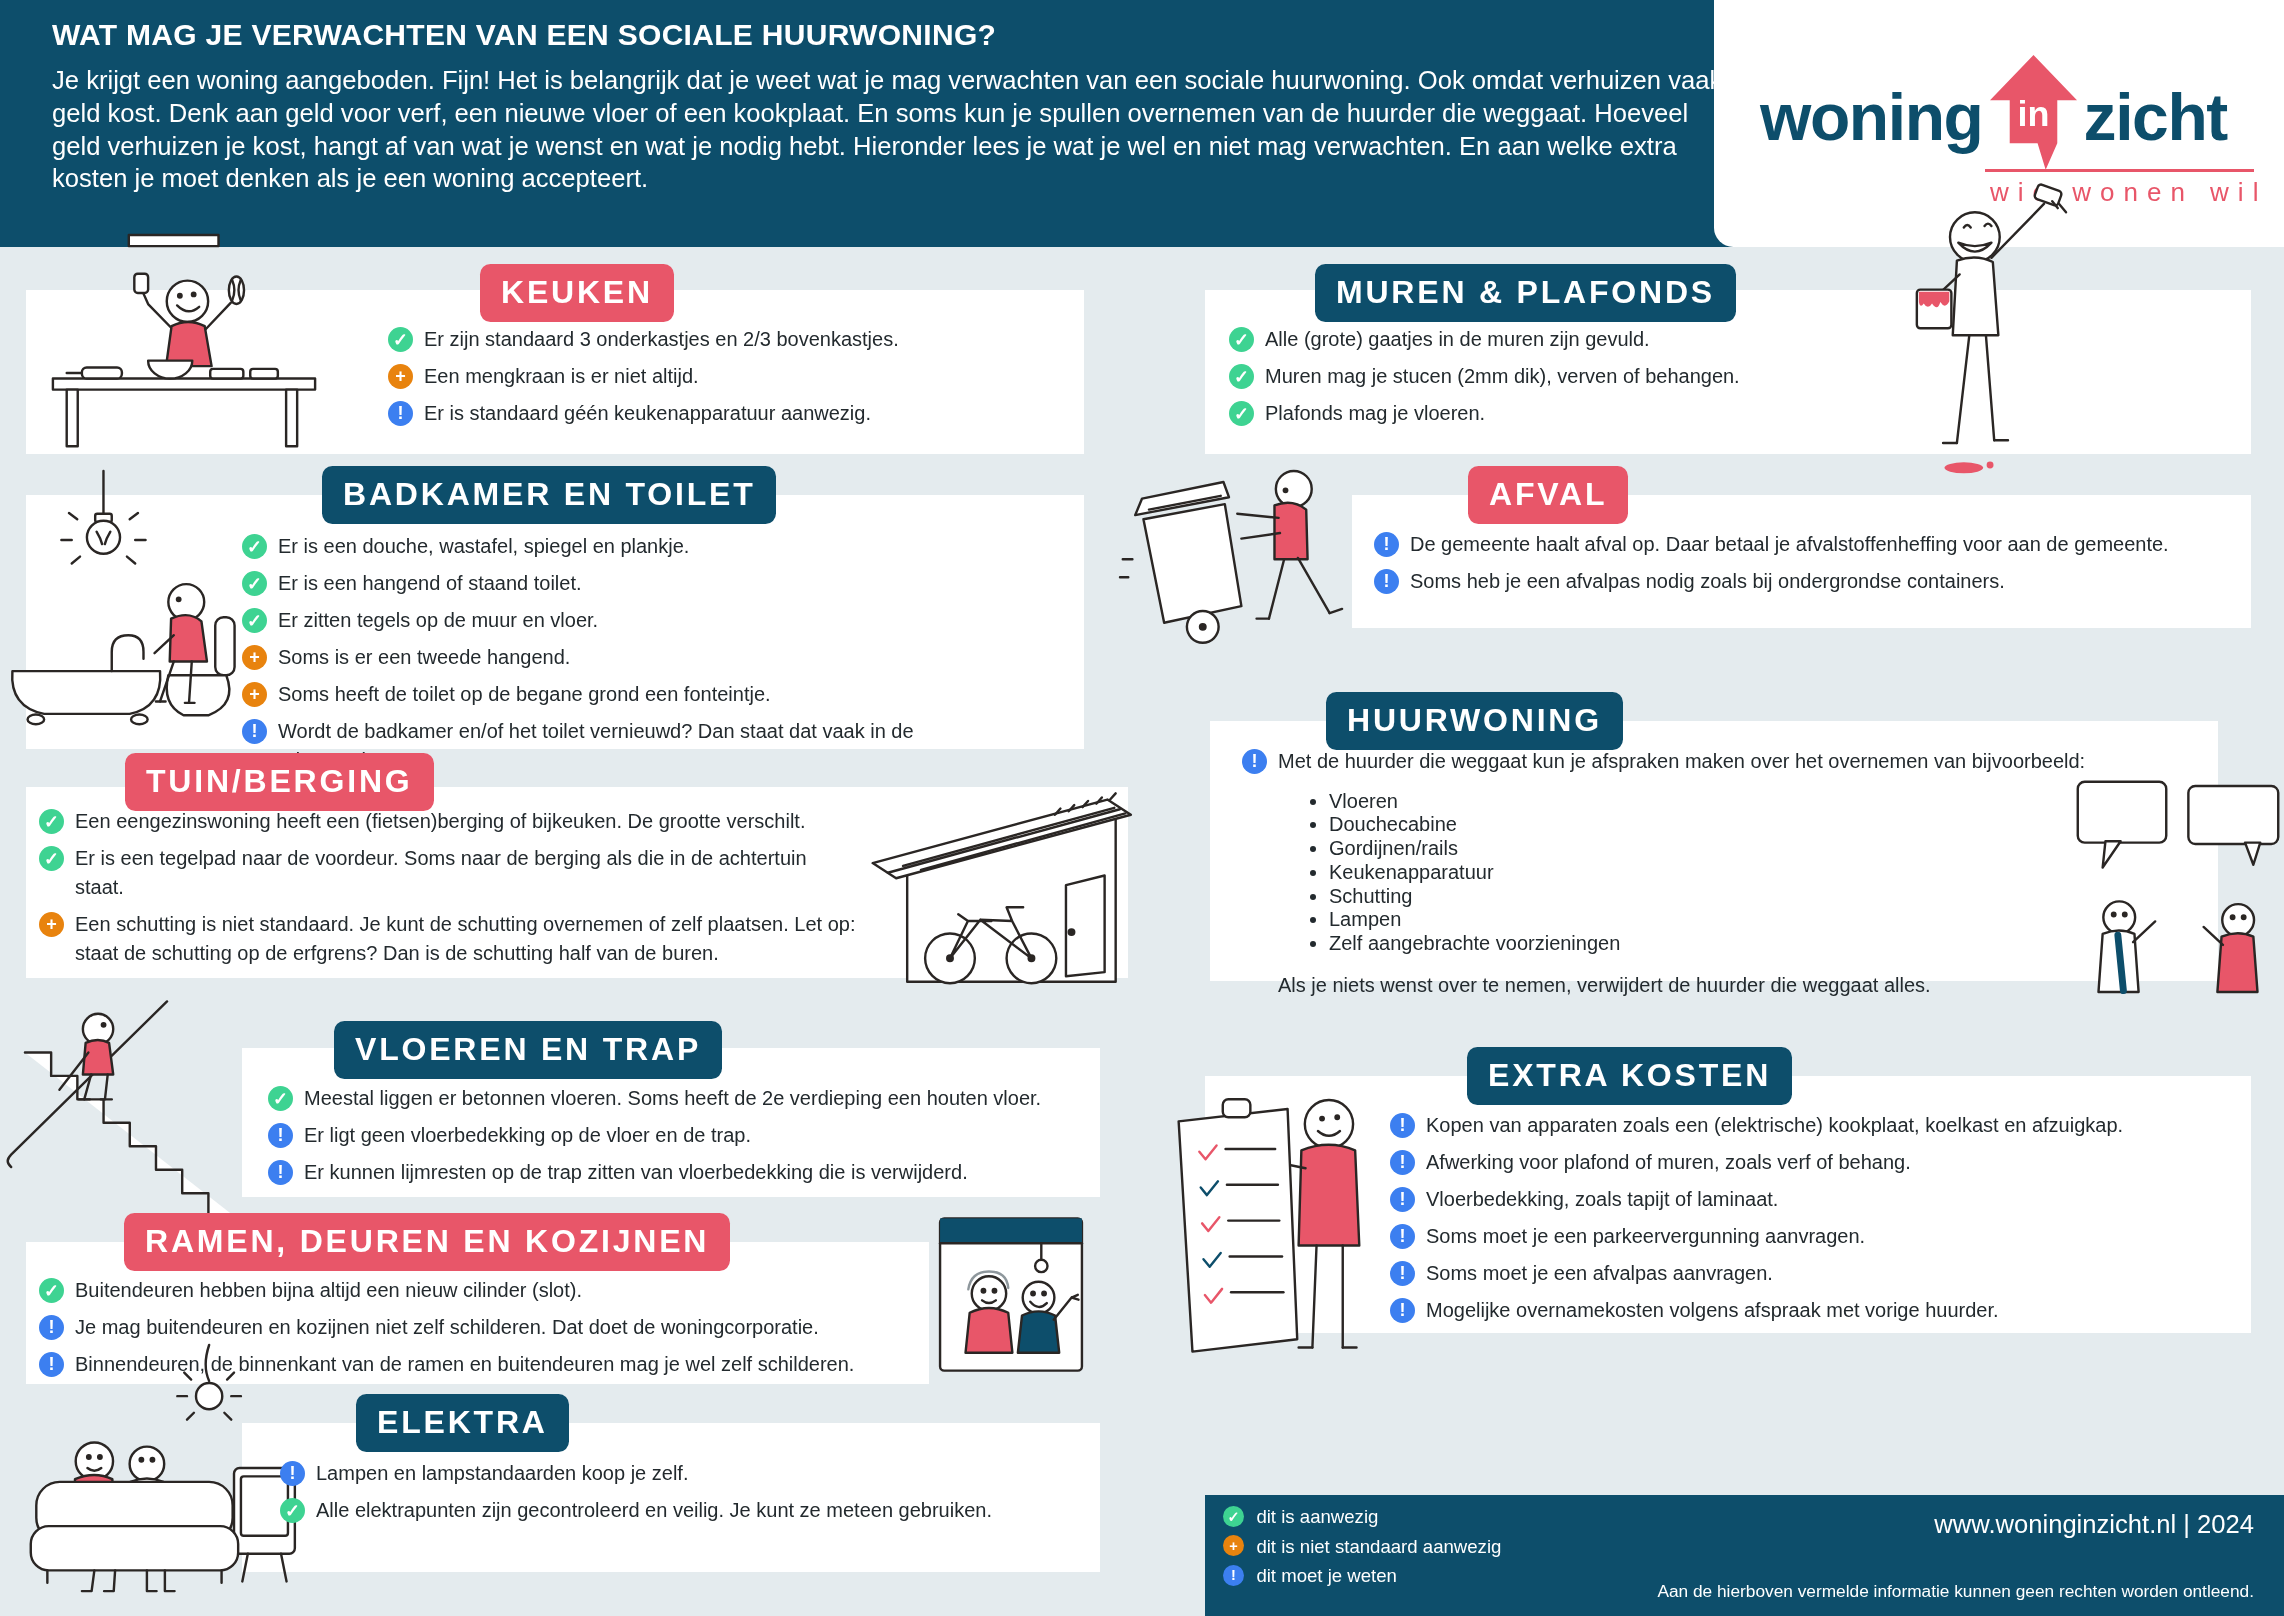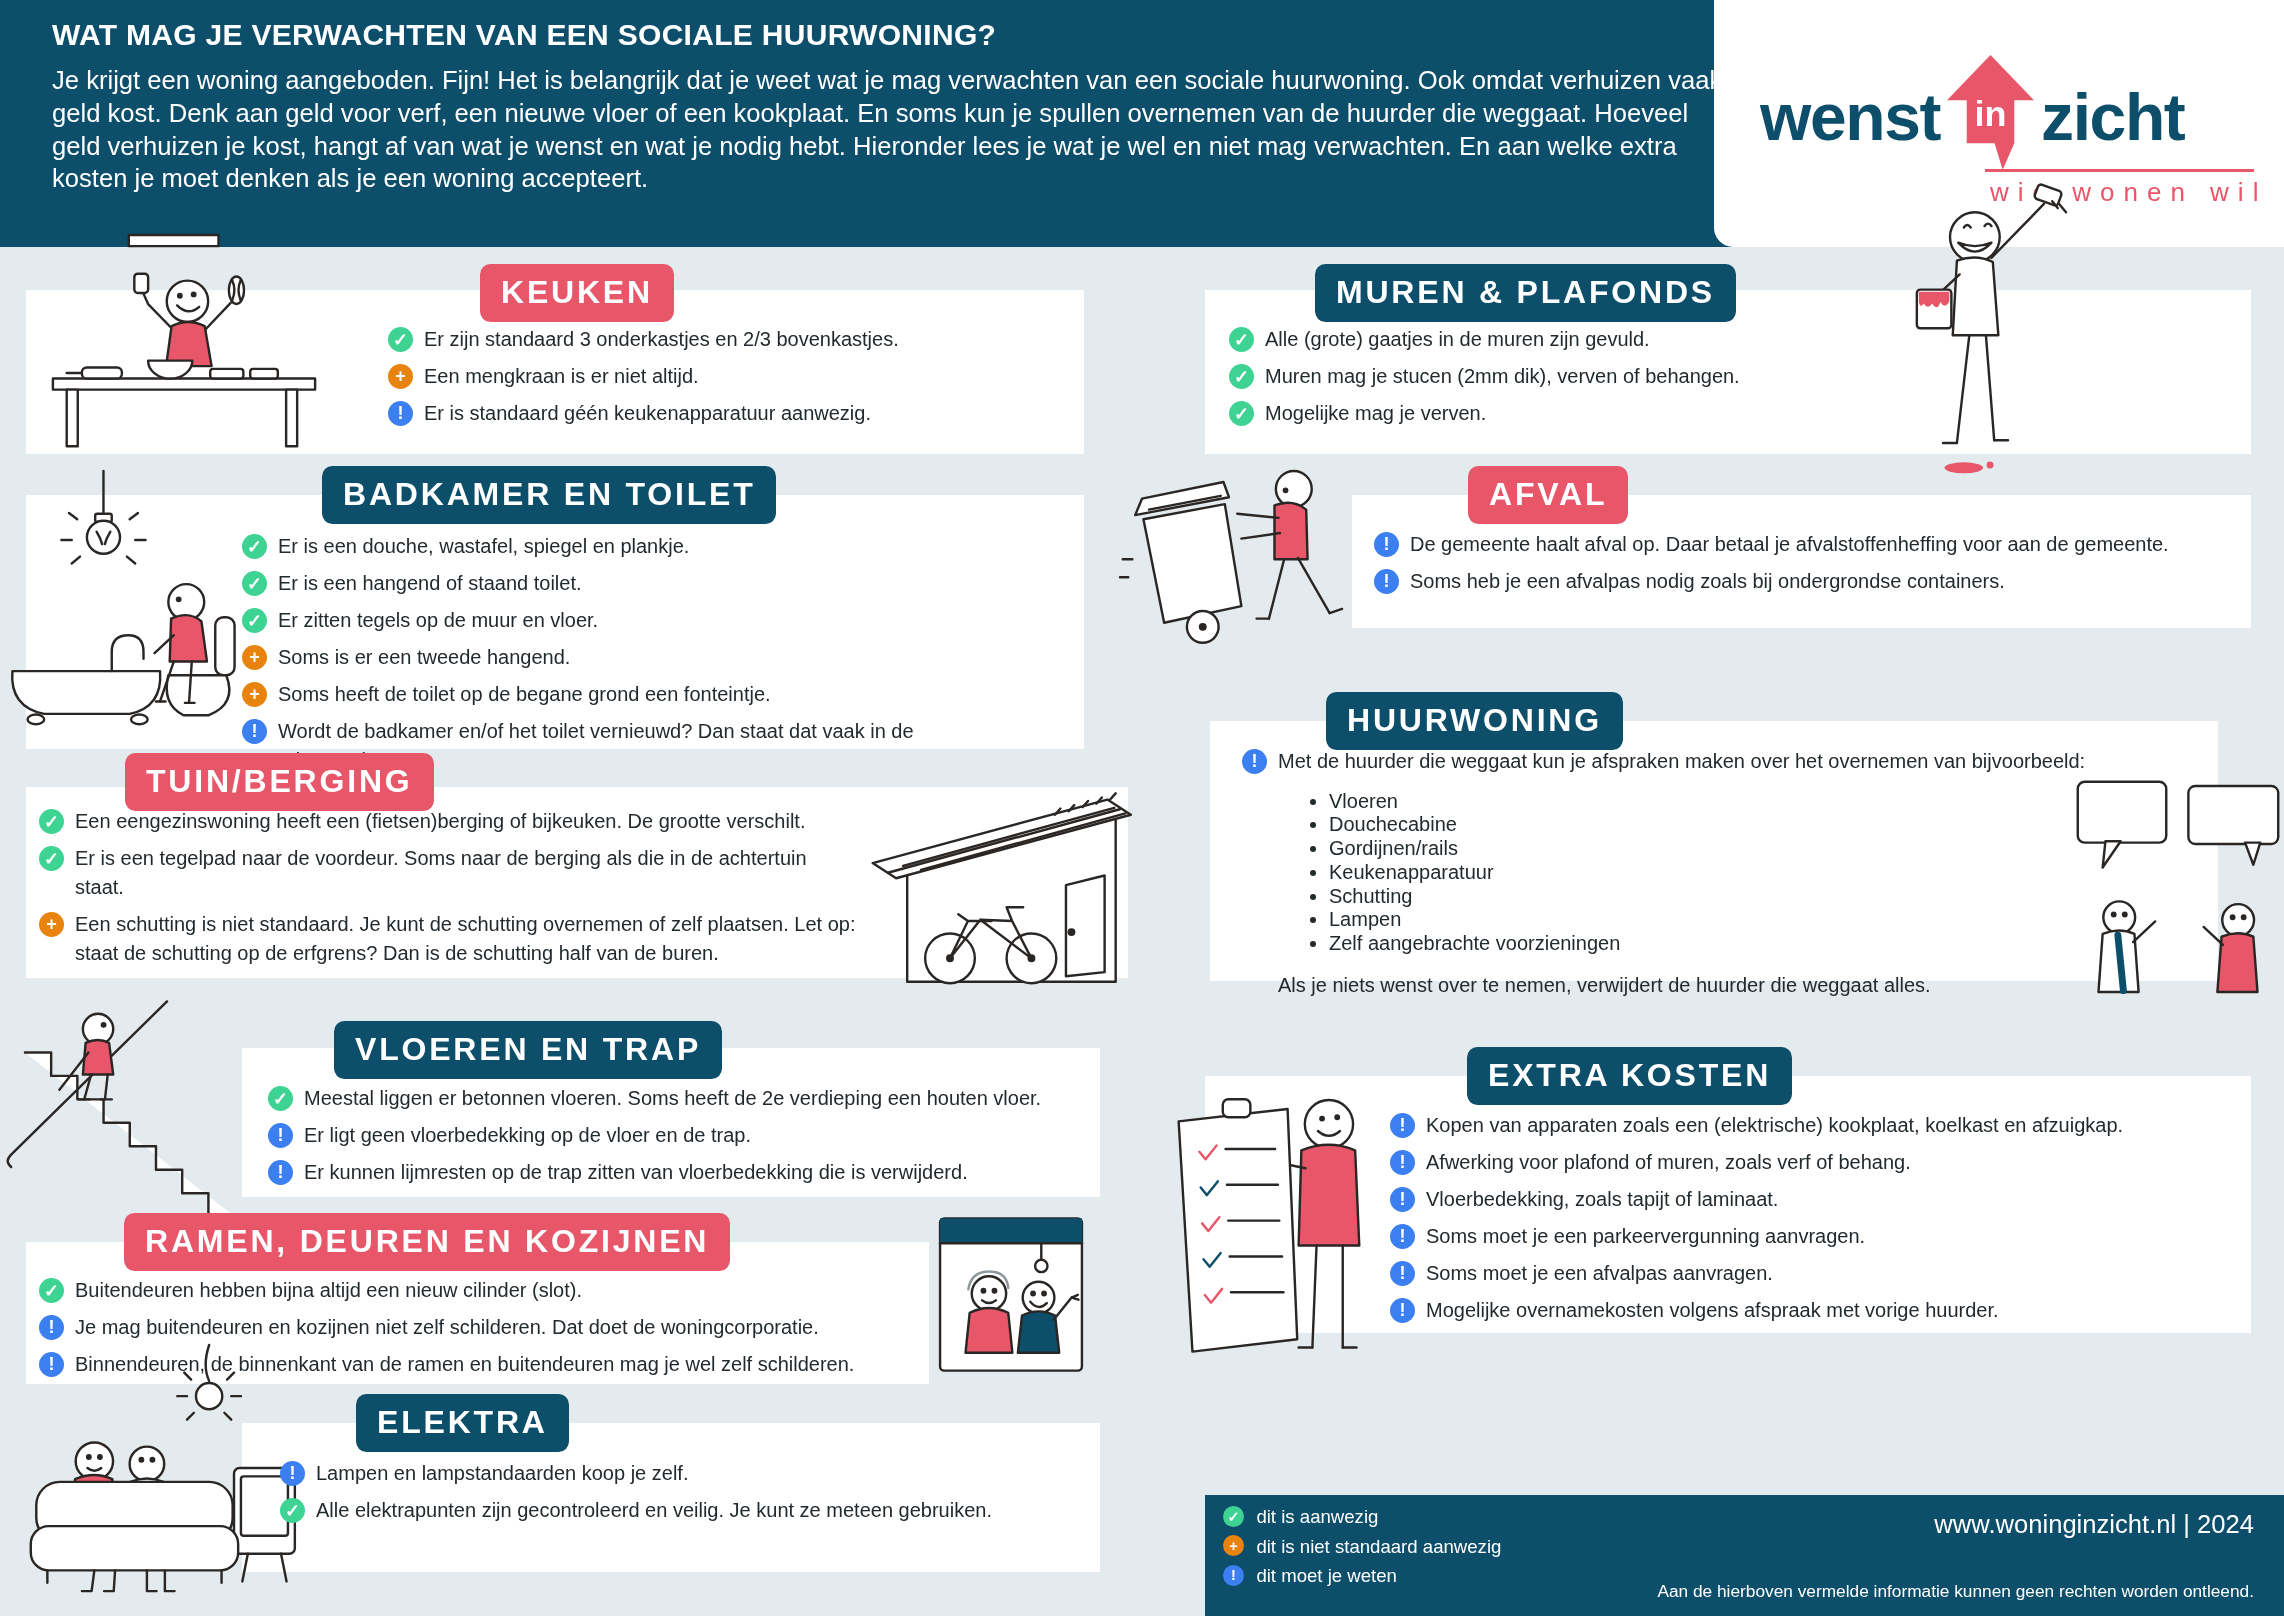--- a/index.html
+++ b/index.html
@@ -60,21 +60,21 @@
 </style>
 </head>
 <body>
 
 <div class="abs header-band"></div>
 <div class="abs header-title">WAT MAG JE VERWACHTEN VAN EEN SOCIALE HUURWONING?</div>
 <div class="abs header-intro">Je krijgt een woning aangeboden. Fijn! Het is belangrijk dat je weet wat je mag verwachten van een sociale huurwoning. Ook omdat verhuizen vaak geld kost. Denk aan geld voor verf, een nieuwe vloer of een kookplaat. En soms kun je spullen overnemen van de huurder die weggaat. Hoeveel geld verhuizen je kost, hangt af van wat je wenst en wat je nodig hebt. Hieronder lees je wat je wel en niet mag verwachten. En aan welke extra kosten je moet denken als je een woning accepteert.</div>
 
 <div class="abs logo-box">
   <div class="logo-row">
-    <span class="logo-word">wenst</span>
+    <span class="logo-word">woning</span>
     <svg class="logo-house" viewBox="0 0 150 200" style="position:relative">
       <path d="M75 0 L150 78 H116 V152 L96 198 L82 152 H34 V78 H0 Z" fill="#e85669"></path>
       <text x="75" y="122" text-anchor="middle" font-size="62" font-weight="700" fill="#ffffff">in</text>
     </svg>
     <span class="logo-word">zicht</span>
   </div>
   <div class="abs tagline-rule"></div>
   <div class="abs logo-tagline">wie wonen wil</div>
 </div>
 
@@ -143,21 +143,21 @@
   <div class="item">
       <span class="dot check"></span>
       <span class="txt">Alle (grote) gaatjes in de muren zijn gevuld.</span>
     </div>
   <div class="item">
       <span class="dot check"></span>
       <span class="txt">Muren mag je stucen (2mm dik), verven of behangen.</span>
     </div>
   <div class="item">
       <span class="dot check"></span>
-      <span class="txt">Mogelijke mag je verven.</span>
+      <span class="txt">Plafonds mag je vloeren.</span>
     </div>
 </div>
 
 <div class="panel" style="left:25.6px;top:495px;width:1058px;height:254px"></div>
 <div class="badge teal" style="left:274px;top:466px">BADKAMER EN TOILET</div>
 <div class="items" style="left:242px;top:532px;width:698px">
   <div class="item">
       <span class="dot check"></span>
       <span class="txt">Er is een douche, wastafel, spiegel en plankje.</span>
     </div>

